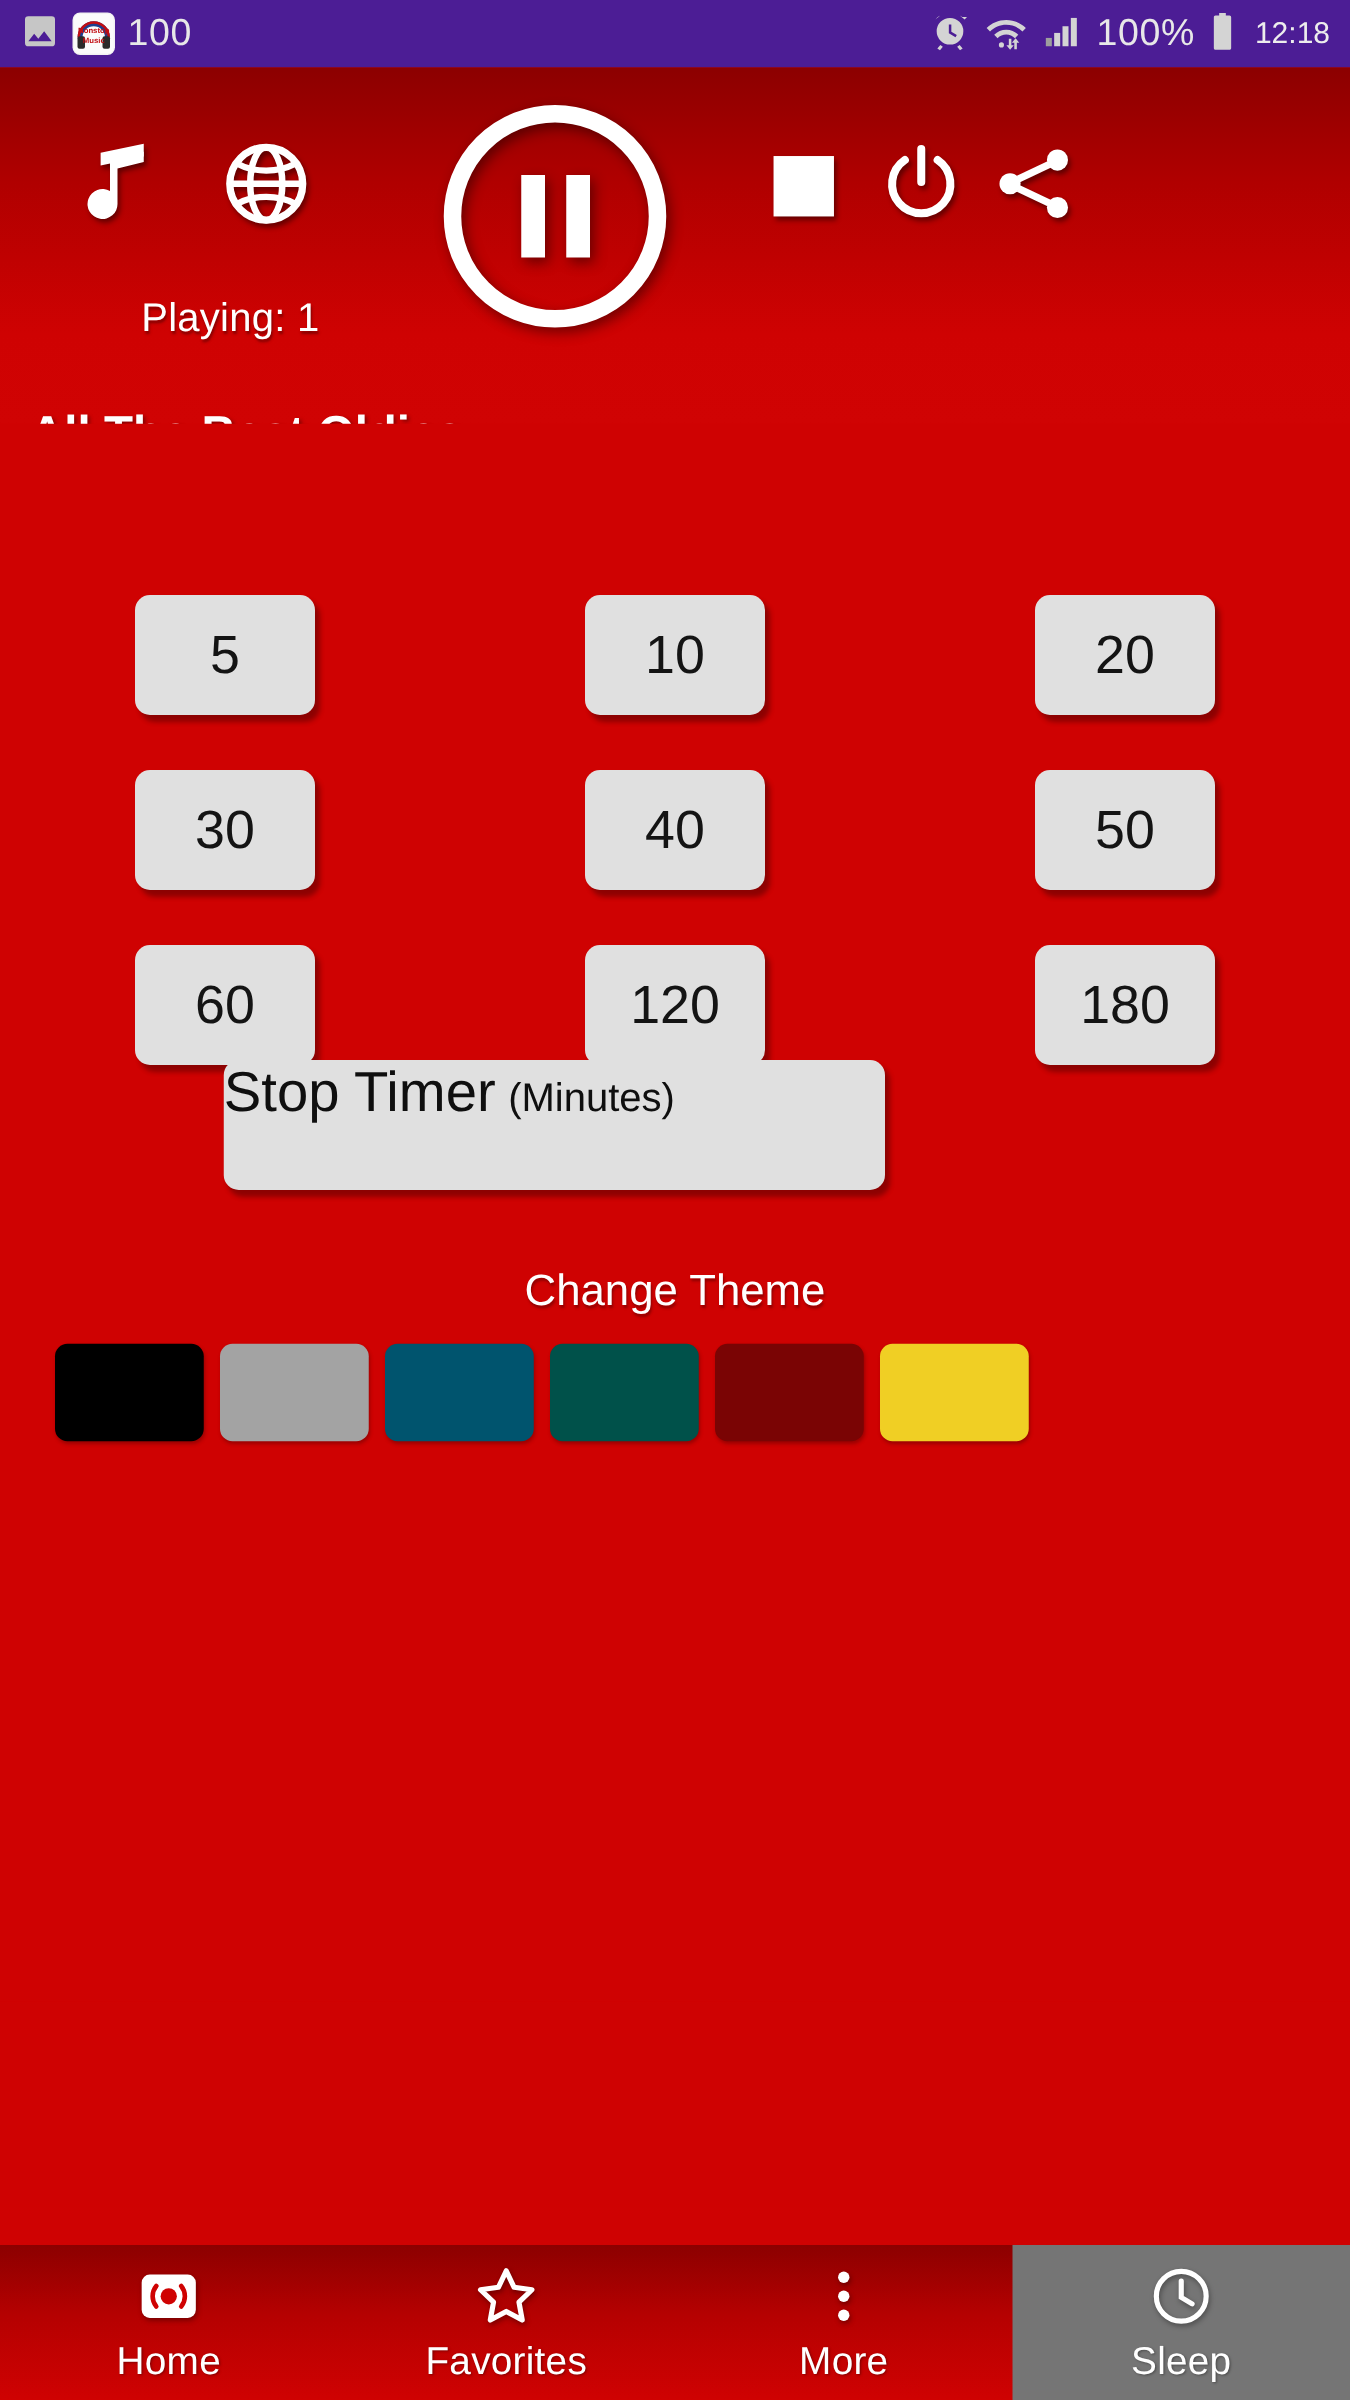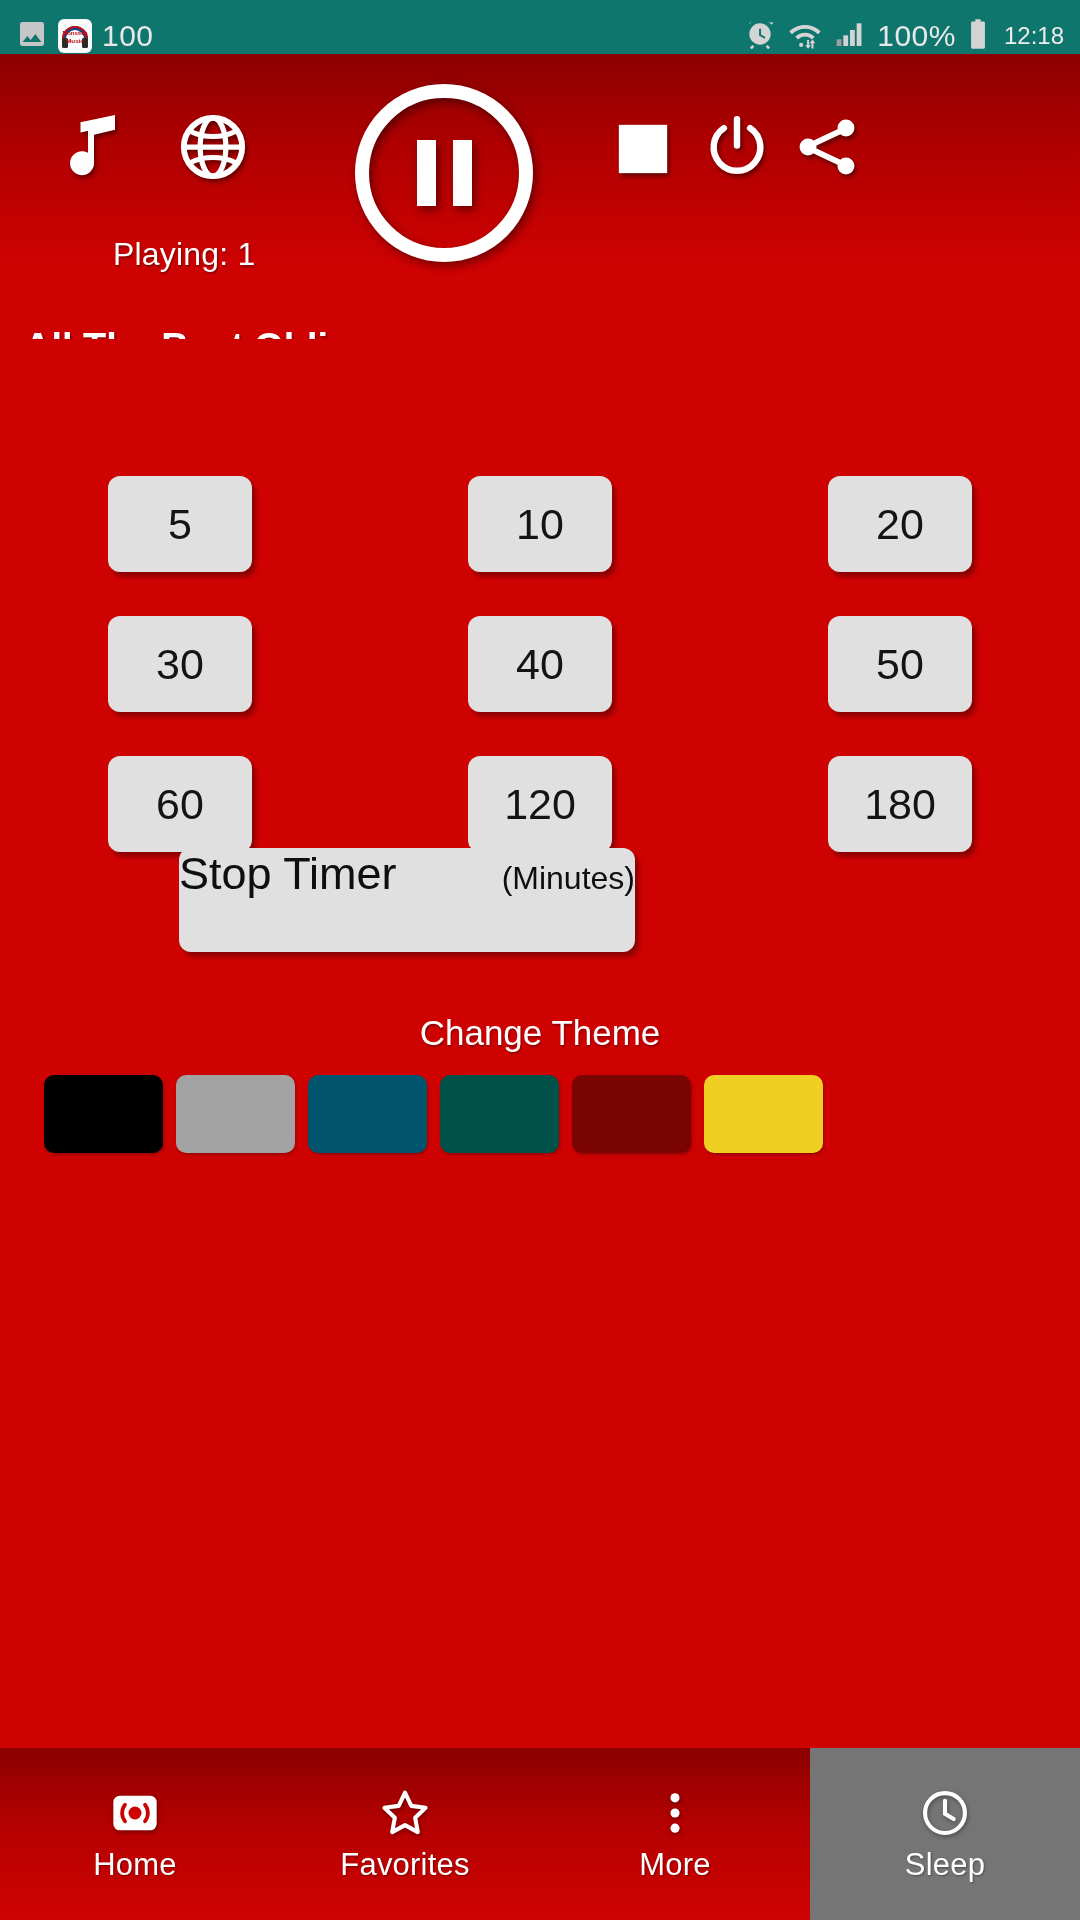--- a/index.html
+++ b/index.html
@@ -7,22 +7,22 @@
   body {
     font-family:"Liberation Sans", sans-serif;
     background:#cf0202;
     overflow:hidden;
     position:relative;
   }
 
   
   .statusbar{
     height:54px; width:100%;
-    background:#0f766e;
-    display:flex; align-items:flex-end;
+    background:#4c1d95;
+    display:flex; align-items:center;
     padding:0 16px;
     color:#d8d8d8;
   }
   .sb-left{ display:flex; align-items:center; gap:10px; }
   .sb-right{ margin-left:auto; display:flex; align-items:center; gap:11px; }
   .sb-text{ font-size:30px; color:#e8e8e8; letter-spacing:.5px; }
   .sb-time{ font-size:24px; color:#ededed; margin-left:4px; }
   .ic{ display:block; }
 
   .appicon{
@@ -87,24 +87,24 @@
     border:none; border-radius:12px;
     font-family:"Liberation Sans", sans-serif;
     font-size:43px; color:#141414;
     box-shadow:4px 5px 4px rgba(0,0,0,.32);
     display:flex; align-items:center; justify-content:center;
     cursor:pointer;
   }
 
   .stop-timer{
     position:absolute; top:509px; left:179px;
-    width:456px; height:104px;
+    width:529px; height:104px;
     background:#e0e0e0; border:none; border-radius:12px;
     box-shadow:4px 5px 4px rgba(0,0,0,.32);
-    display:flex; align-items:baseline; justify-content:space-between; gap:10px;
+    display:flex; align-items:baseline; justify-content:flex-start; gap:10px;
     cursor:pointer;
   }
   .stop-timer .st-main{ font-size:45px; color:#0f0f0f; }
   .stop-timer .st-sub { font-size:32px; color:#0f0f0f; }
 
   .change-theme{
     position:absolute; top:674px; width:100%;
     text-align:center; color:#ffffff; font-size:35px;
     text-shadow:1px 2px 2px rgba(0,0,0,.3);
   }
@@ -114,21 +114,21 @@
     display:flex; gap:13px;
   }
   .swatch{
     width:119px; height:78px; border-radius:10px;
     border:none; cursor:pointer;
     box-shadow:1px 2px 3px rgba(0,0,0,.25);
   }
 
   
   .bottomnav{
-    position:absolute; bottom:0; left:0; width:1080px; height:172px;
+    position:absolute; bottom:0; left:0; width:1080px; height:124px;
     background:linear-gradient(180deg,#8c0000 0%, #b50101 45%, #cf0202 100%);
     display:flex;
   }
   .navcell{
     flex:1; display:flex; flex-direction:column;
     align-items:center; justify-content:center; gap:6px;
     color:#ffffff; cursor:pointer; height:100%;
   }
   .navcell.active{ background:#757575; }
   .navcell .nv-ic{

